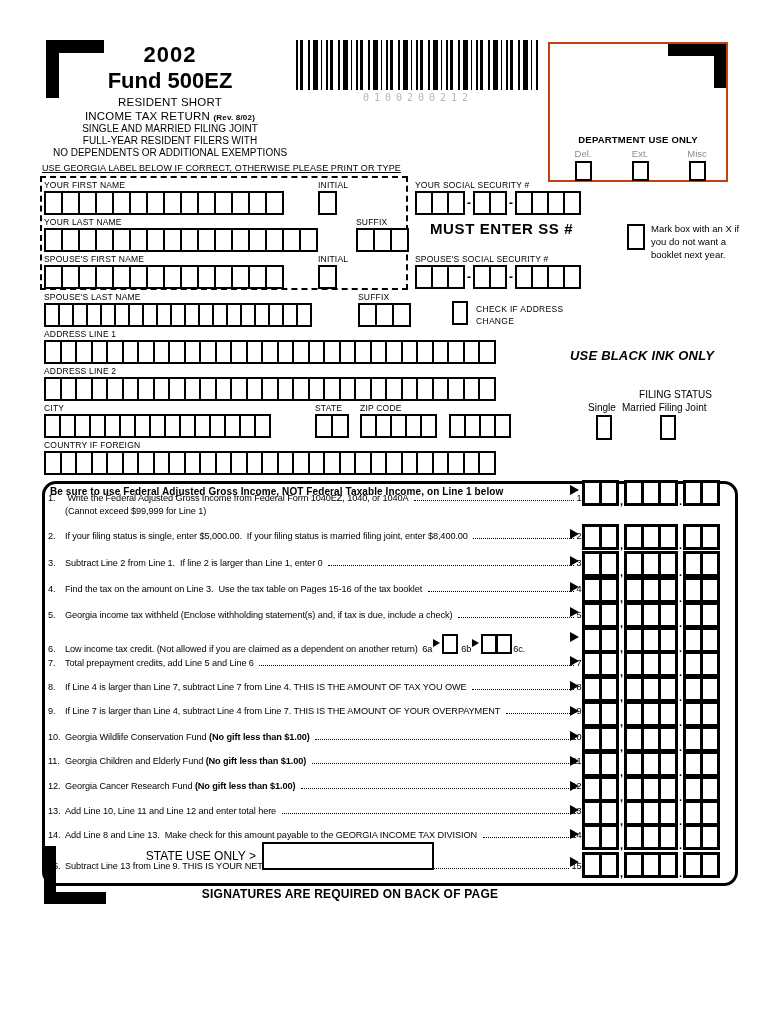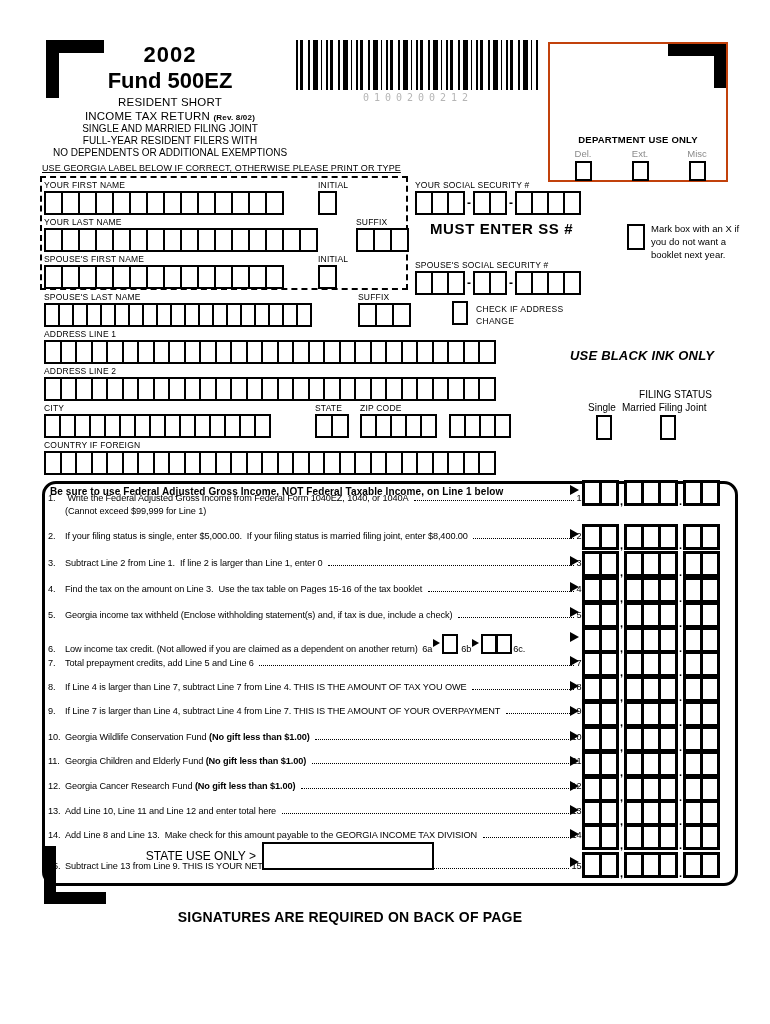--- a/index.html
+++ b/index.html
@@ -90,21 +90,21 @@
   .answer-row { position: absolute; left: 570px; display: flex; align-items: flex-end; }
   .answer-row .arrow { margin-right: 3px; margin-bottom: 7px; }
   .agroup { display: flex; }
   .abox { width: 20px; height: 26px; border: 3px solid #000; background: #fff; flex: none; }
   .agroup .abox + .abox { margin-left: -3px; }
   .asep { font-size: 11px; font-weight: bold; margin: 0 1px; line-height: 9px; flex: none; }
 
   .state-use-label { position: absolute; left: 100px; top: 849px; width: 156px; text-align: right; font-size: 12px; }
   .state-use-box { position: absolute; left: 262px; top: 842px; width: 172px; height: 28px; border: 2.5px solid #000; background: #fff; }
 
-  .footer { position: absolute; left: 42px; top: 909px; width: 616px; text-align: center; font-size: 14px; font-weight: bold; letter-spacing: 0.2px; }
+  .footer { position: absolute; left: 42px; top: 887px; width: 616px; text-align: center; font-size: 12px; font-weight: bold; letter-spacing: 0.2px; }
 </style>
 </head>
 <body>
 
 <div class="page">
 
   <div class="regmark" style="left:46px;top:40px">
     <div class="rh" style="left:0;top:0;width:58px;height:13px"></div>
     <div class="rv" style="left:0;top:0;width:13px;height:58px"></div>
   </div>
@@ -260,21 +260,21 @@
       </div>
     </div>
   <div class="field" style="left:318px;top:254px;--bw:19px">
       <div class="fld-label">INITIAL</div>
       <div class="boxrow">
         <span class="boxgroup">
           <span class="cellbox"></span>
         </span>
       </div>
     </div>
-  <div class="field" style="left:415px;top:260px;--bw:18px">
+  <div class="field" style="left:415px;top:254px;--bw:18px">
       <div class="fld-label">SPOUSE'S SOCIAL SECURITY #</div>
       <div class="boxrow">
         <span class="boxgroup">
           <span class="cellbox"></span>
           <span class="cellbox"></span>
           <span class="cellbox"></span>
         </span>
         <span class="boxsep">-</span>
         <span class="boxgroup">
           <span class="cellbox"></span>

